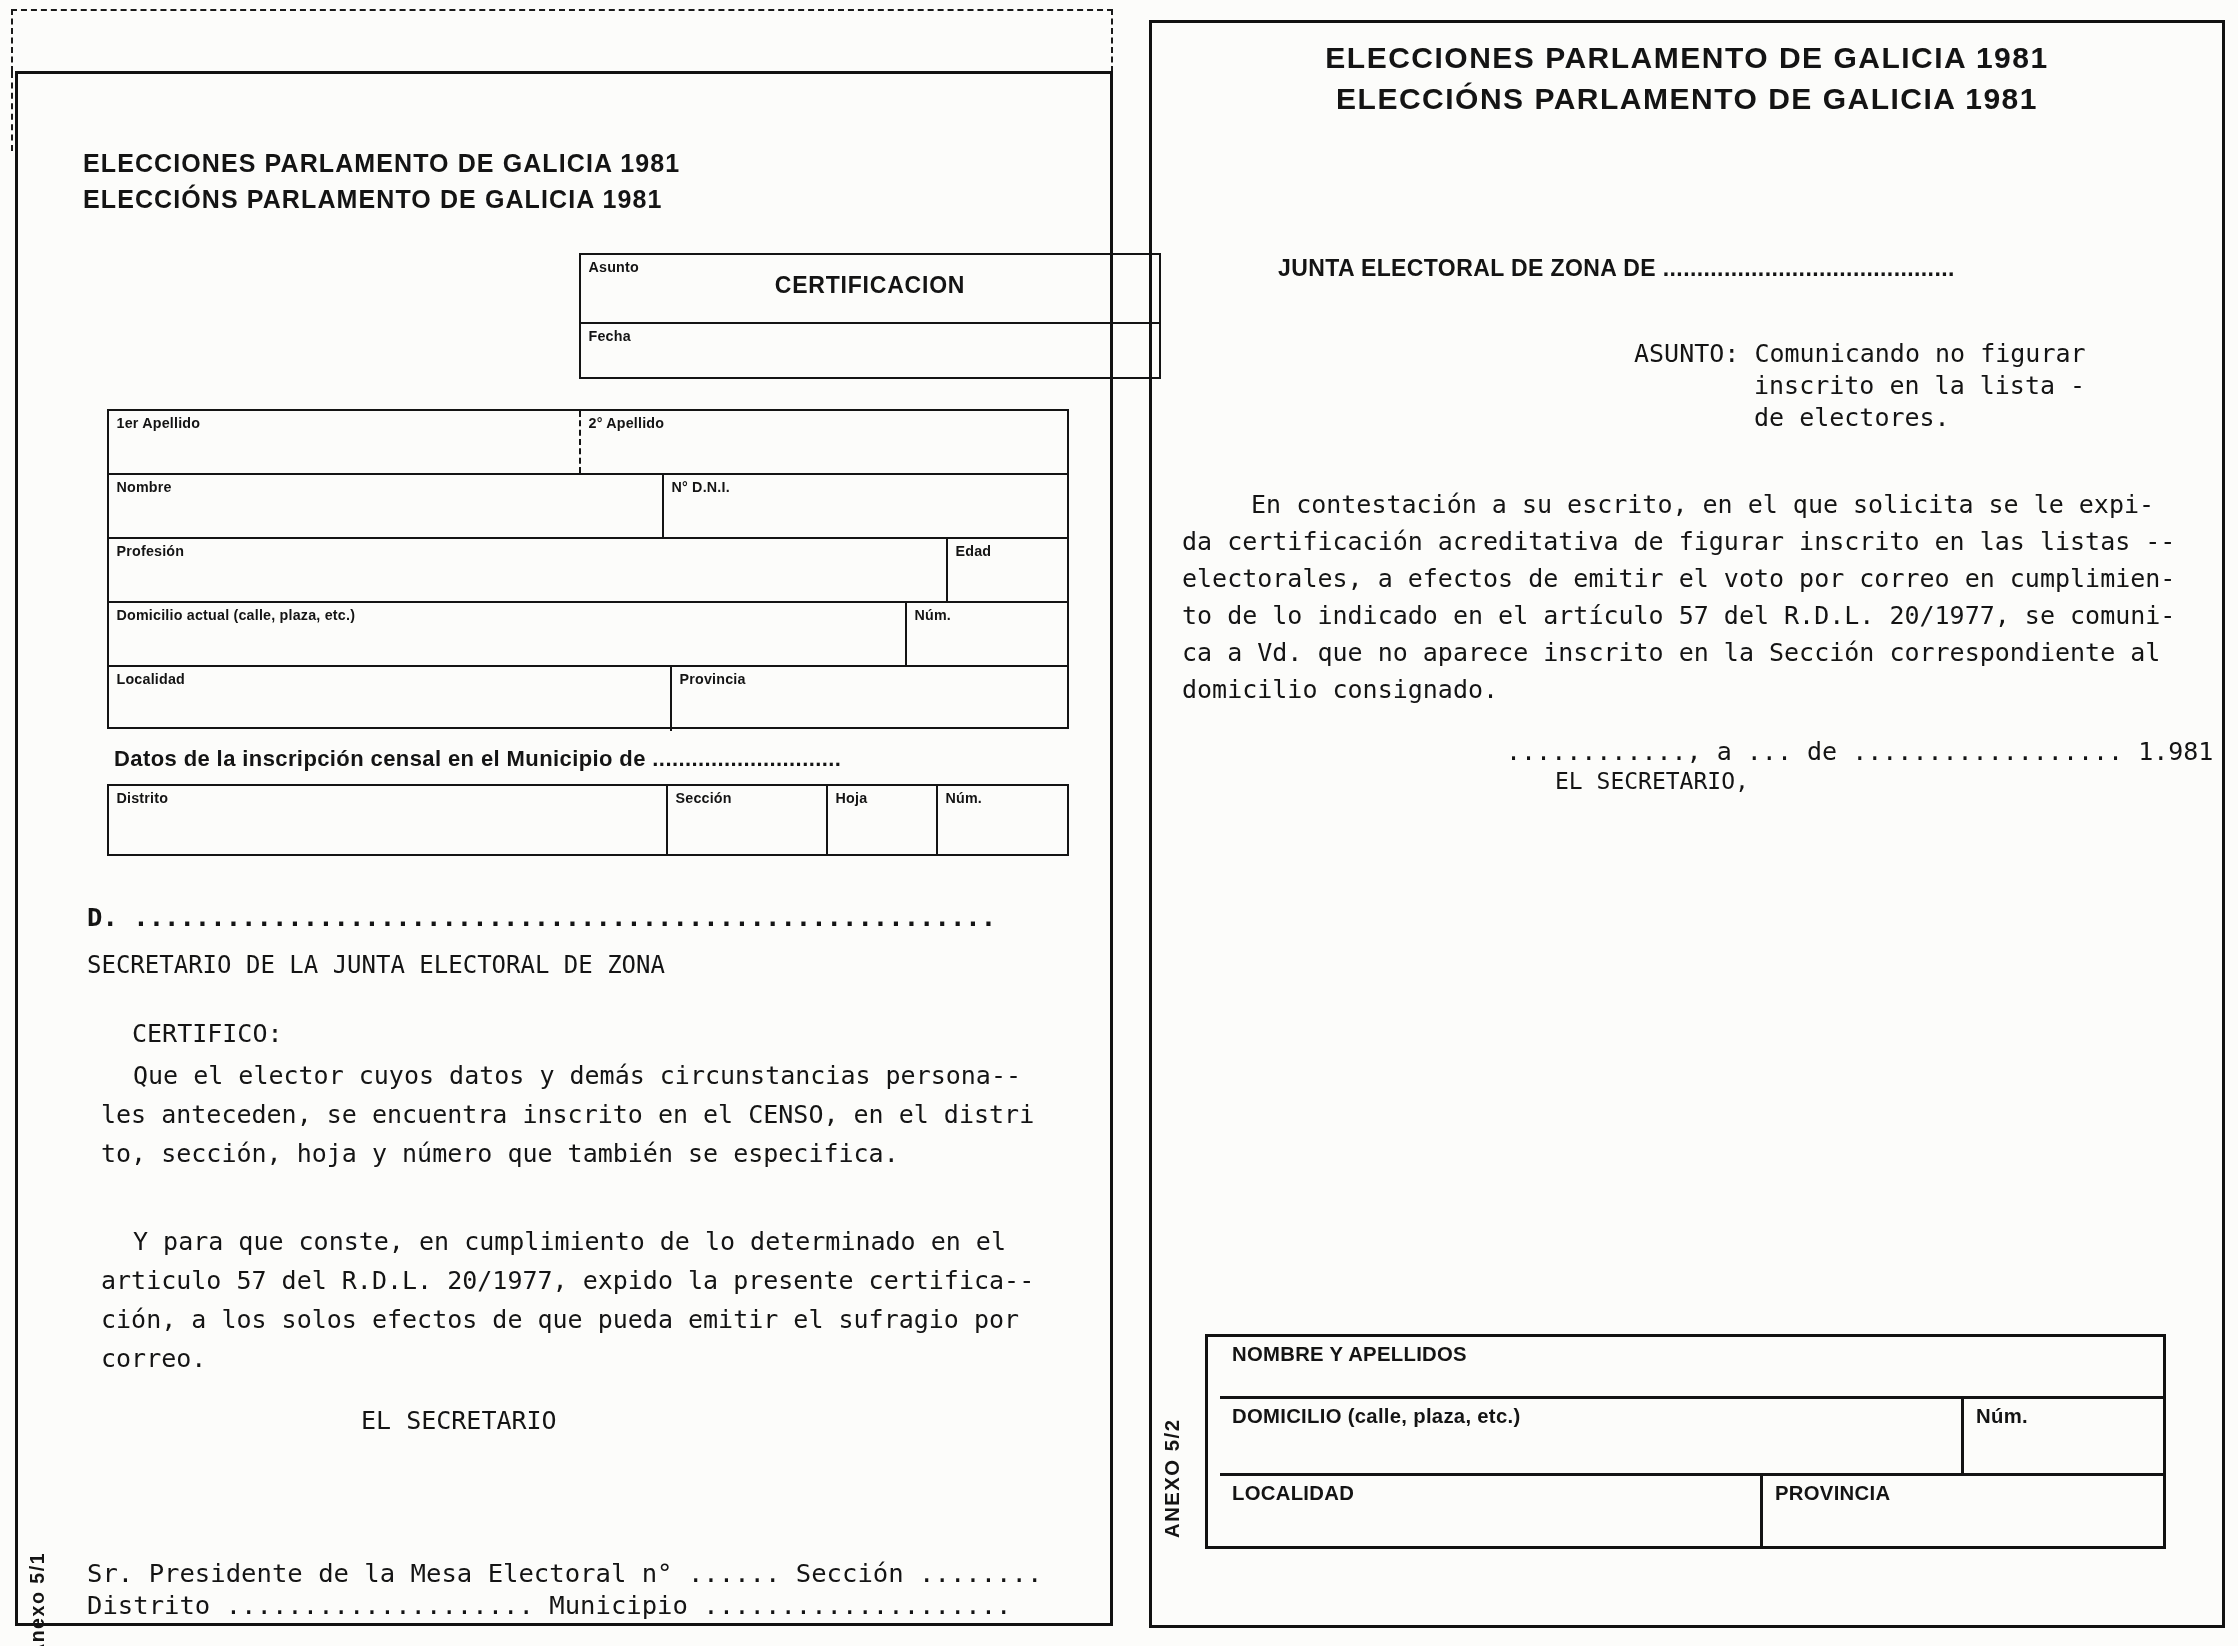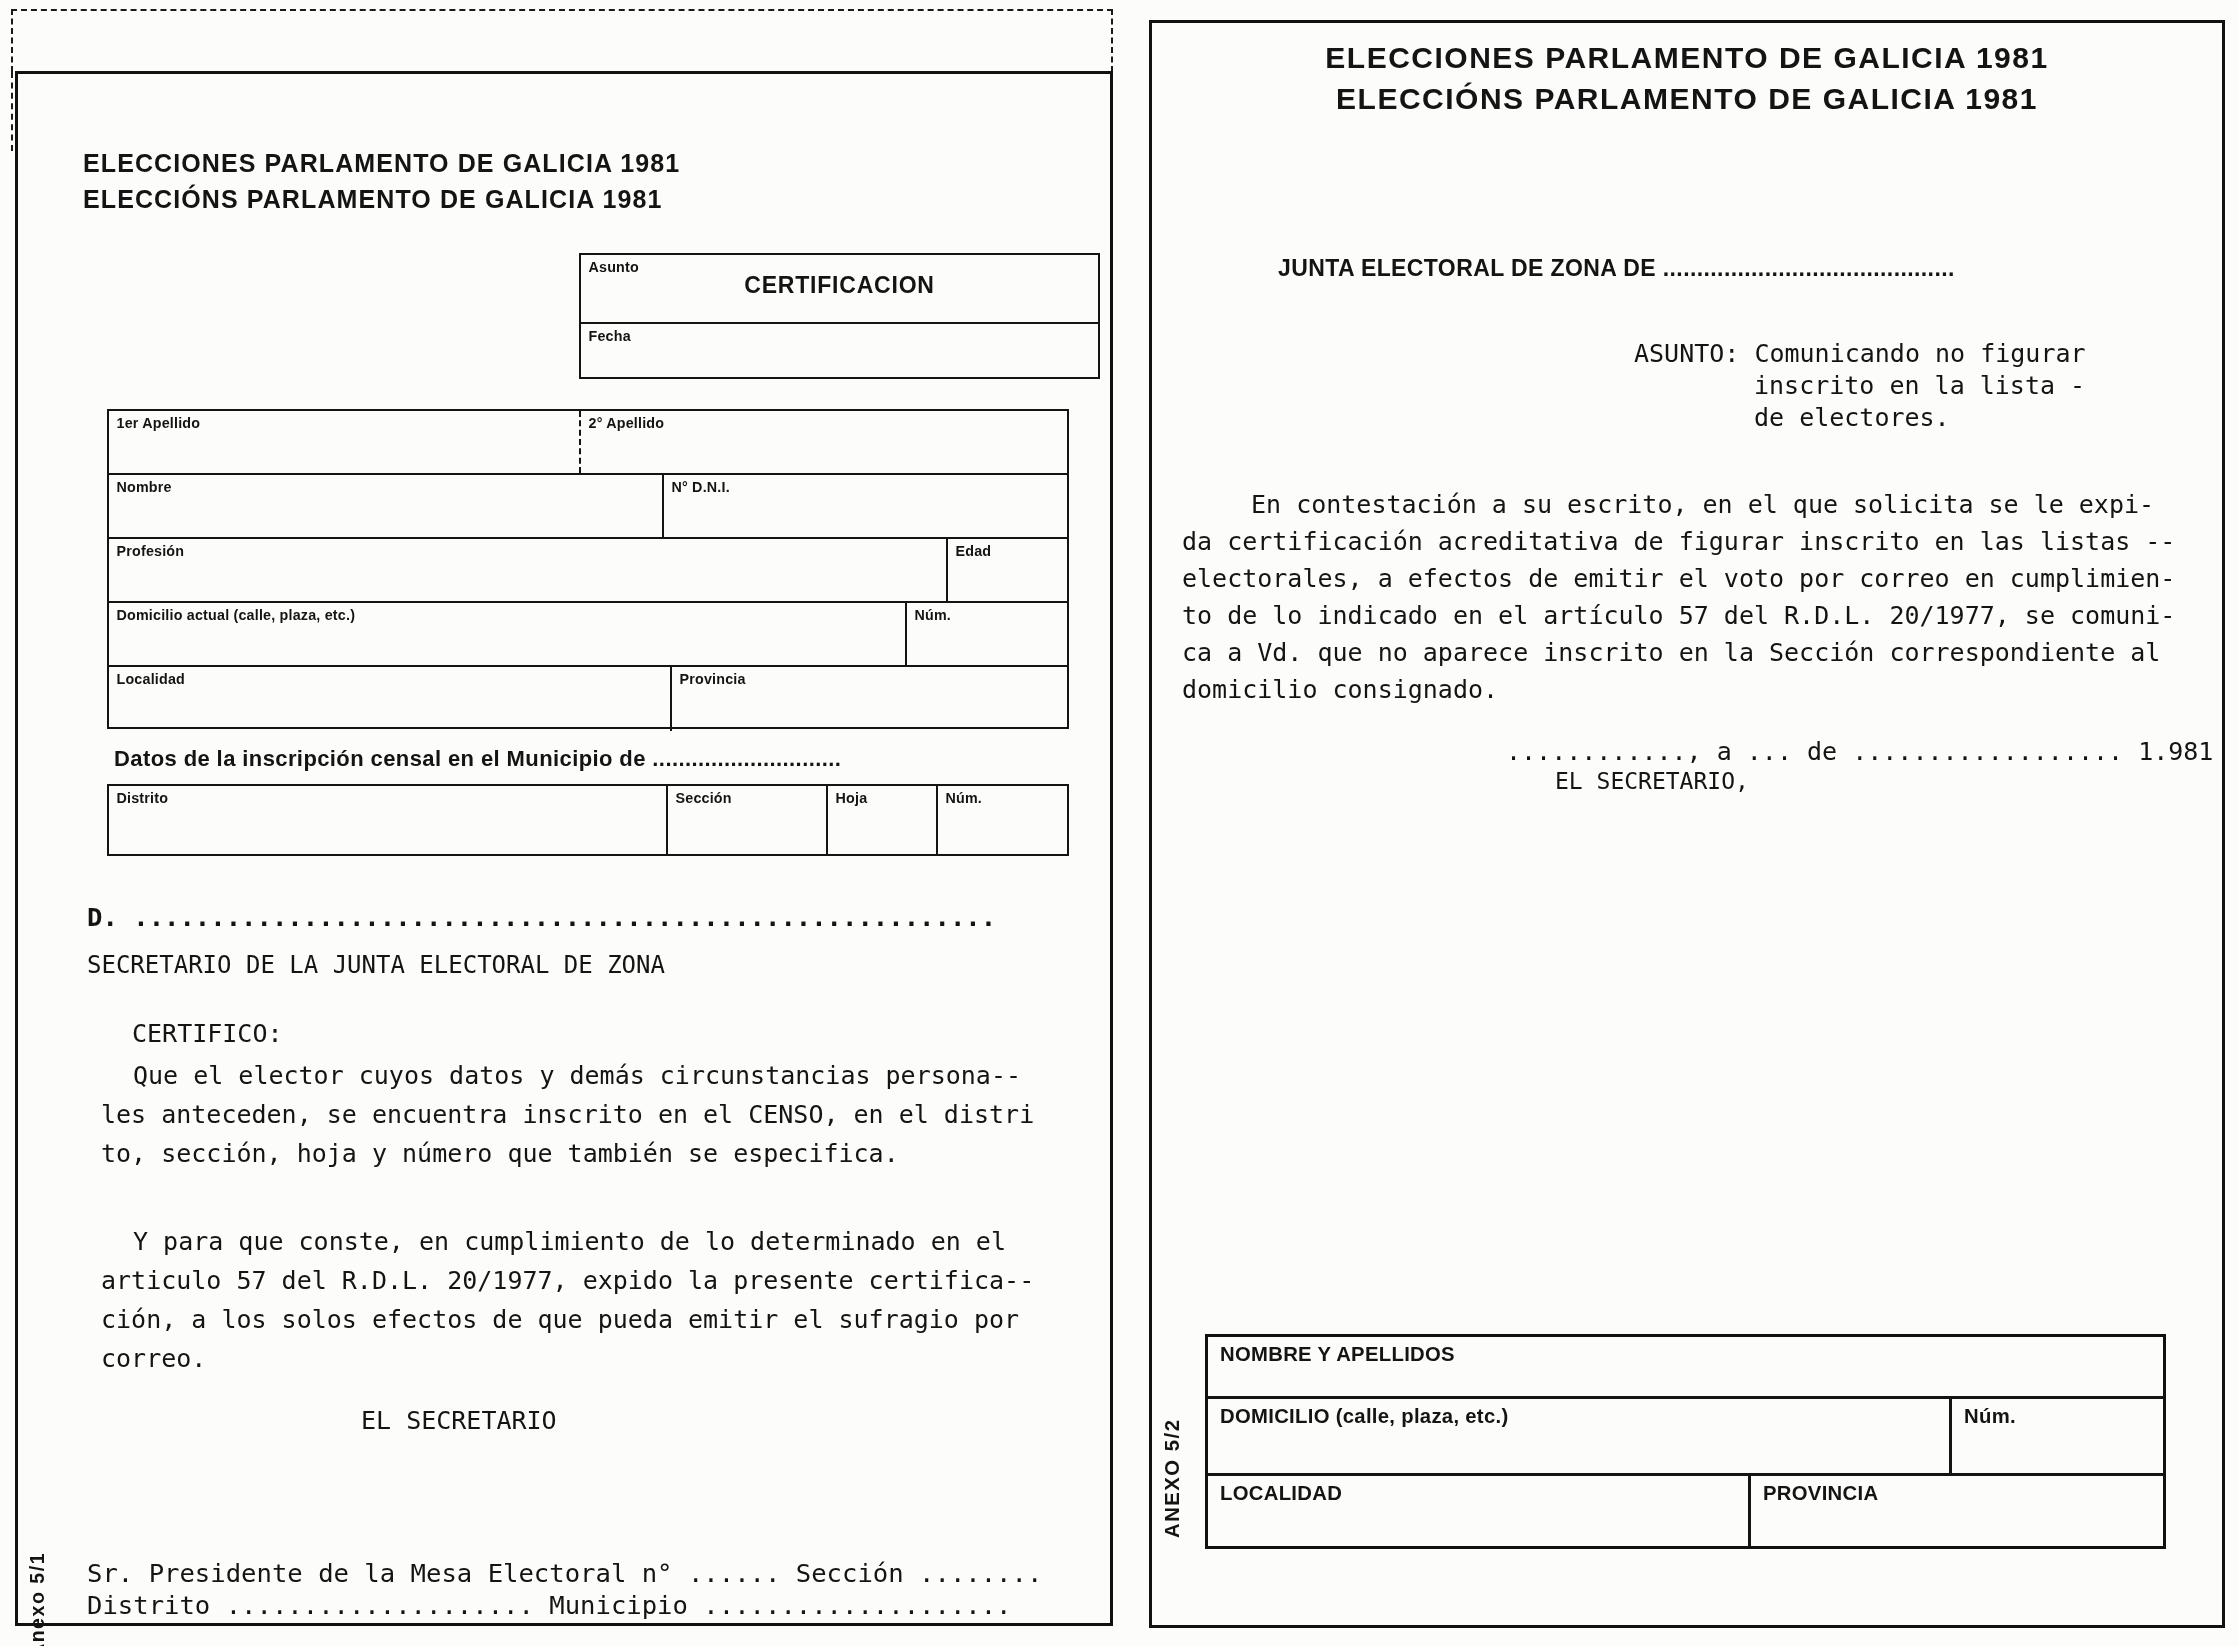--- a/index.html
+++ b/index.html
@@ -21,21 +21,21 @@
   }
   .cut-ext { left:10.5px; top:72px; width:0; height:79px; border-left:2.3px dashed #1a1a1a; }
   .lframe {
     left:15px; top:71px; width:1098px; height:1555px;
     border:3px solid #111; background:transparent;
   }
   .lp-title { font-size:25px; letter-spacing:1.1px; }
   .box3 { border:2.3px solid #141414; }
   .mini-label { font:bold 14.3px "Liberation Sans", sans-serif; letter-spacing:0.2px; }
 
-  .asunto-box { left:561px; top:179px; width:521px; height:126px; }
+  .asunto-box { left:561px; top:179px; width:582px; height:126px; }
   .asunto-r1 { position:relative; height:69px; border-bottom:2.3px solid #141414; }
   .asunto-r2 { position:relative; height:53px; }
   .cell-label { position:absolute; top:3.8px; left:7.5px; }
   .cert-title { position:absolute; top:17px; left:0; right:0; text-align:center;
                 font:bold 23px "Liberation Sans", sans-serif; letter-spacing:0.8px; }
 
   .form-box { left:89px; top:335px; width:962px; height:320px; }
   .frow { position:relative; height:64px; border-bottom:2.3px solid #141414;text-align:center; }
   .frow:last-child { border-bottom:none; }
   .fcell { position:absolute; top:0; bottom:0; }
@@ -53,21 +53,21 @@
   
   .rframe {
     left:1149px; top:19.6px; width:1076px; height:1608px;
     border:3px solid #111;
   }
   .rp-title { left:0; right:0; text-align:center; font-size:30px; letter-spacing:1.5px; }
   .asunto-line { font-size:25px; line-height:32px; }
   .asunto-cont { padding-left:120px; }
   .rbody-line { font-size:25px; line-height:37px; }
   .rtable { left:53px; top:1311px; width:961px; height:215px; border:3.8px solid #111; }
-  .trow { position:relative; border-bottom:3px solid #141414; }
+  .trow { position:relative; border-bottom:3px solid #141414;margin-left:12px; }
   .trow:last-child { border-bottom:none; }
   .tlabel { position:absolute; top:6px; left:12px; font:bold 20.3px "Liberation Sans", sans-serif; letter-spacing:0.3px; }
   .tcell { position:absolute; top:0; bottom:0; }
 </style>
 </head>
 <body>
 
 <div id="canvas">
 
   <div class="abs cut-box"></div>

